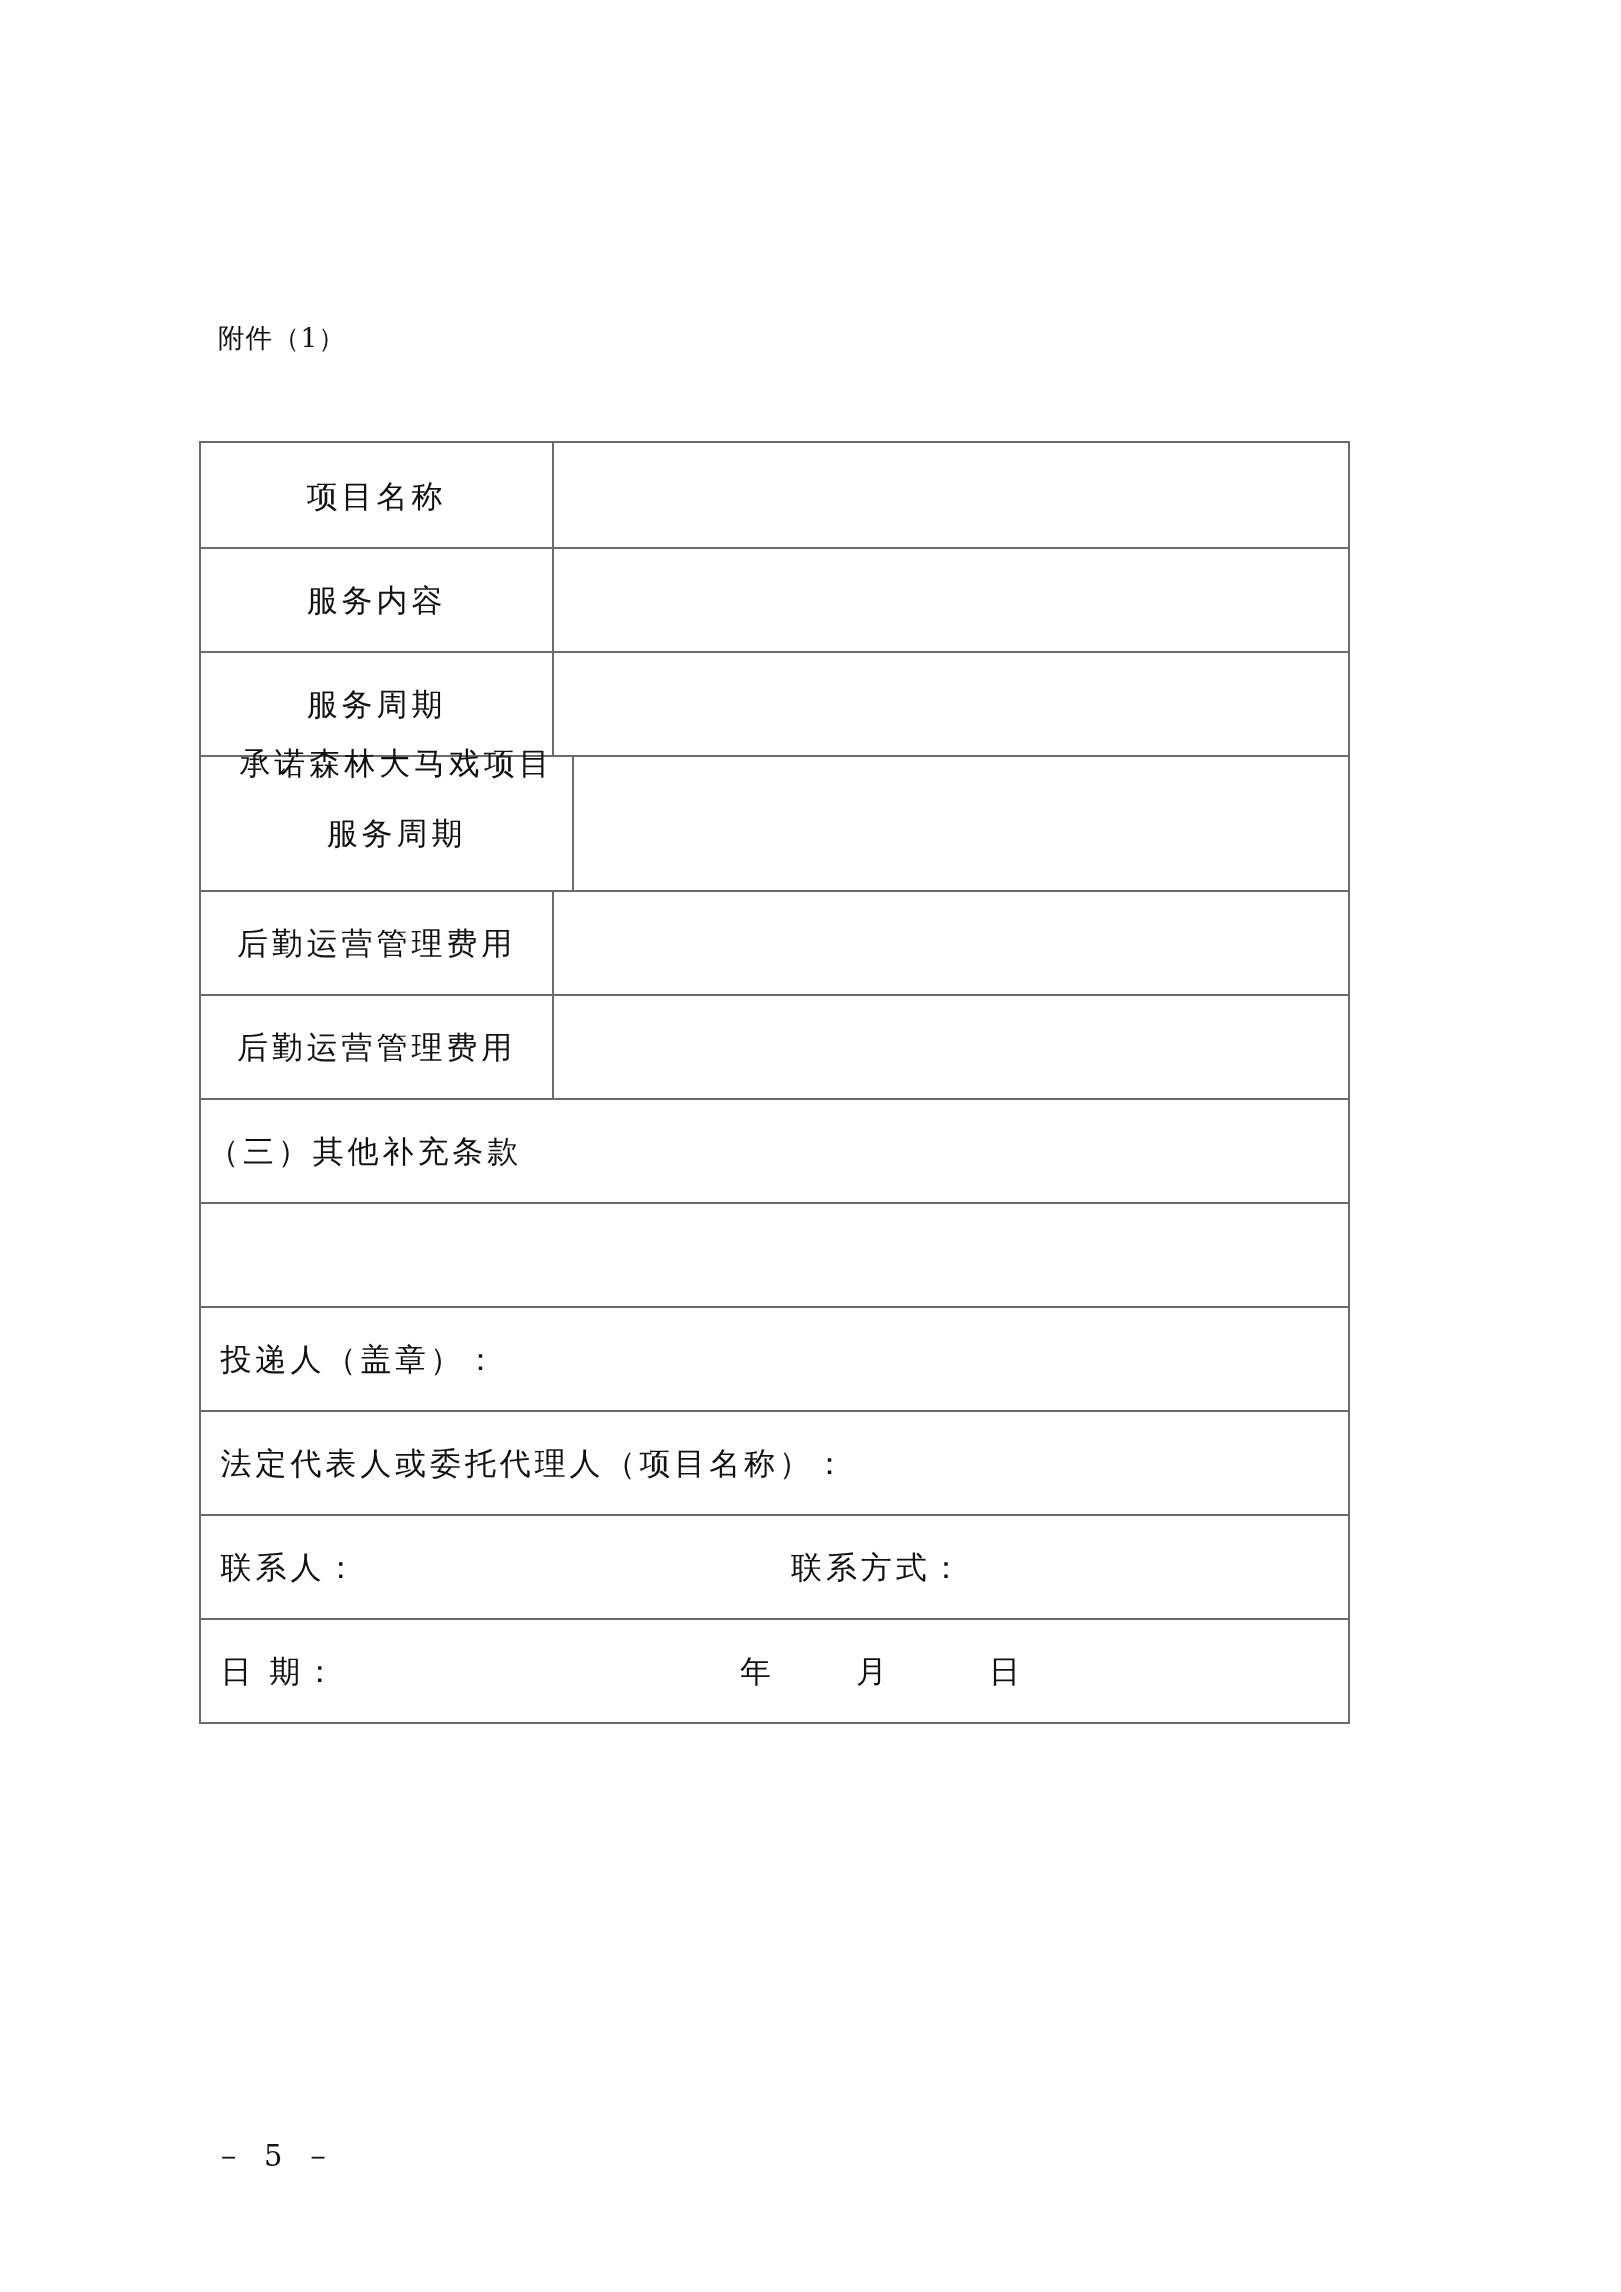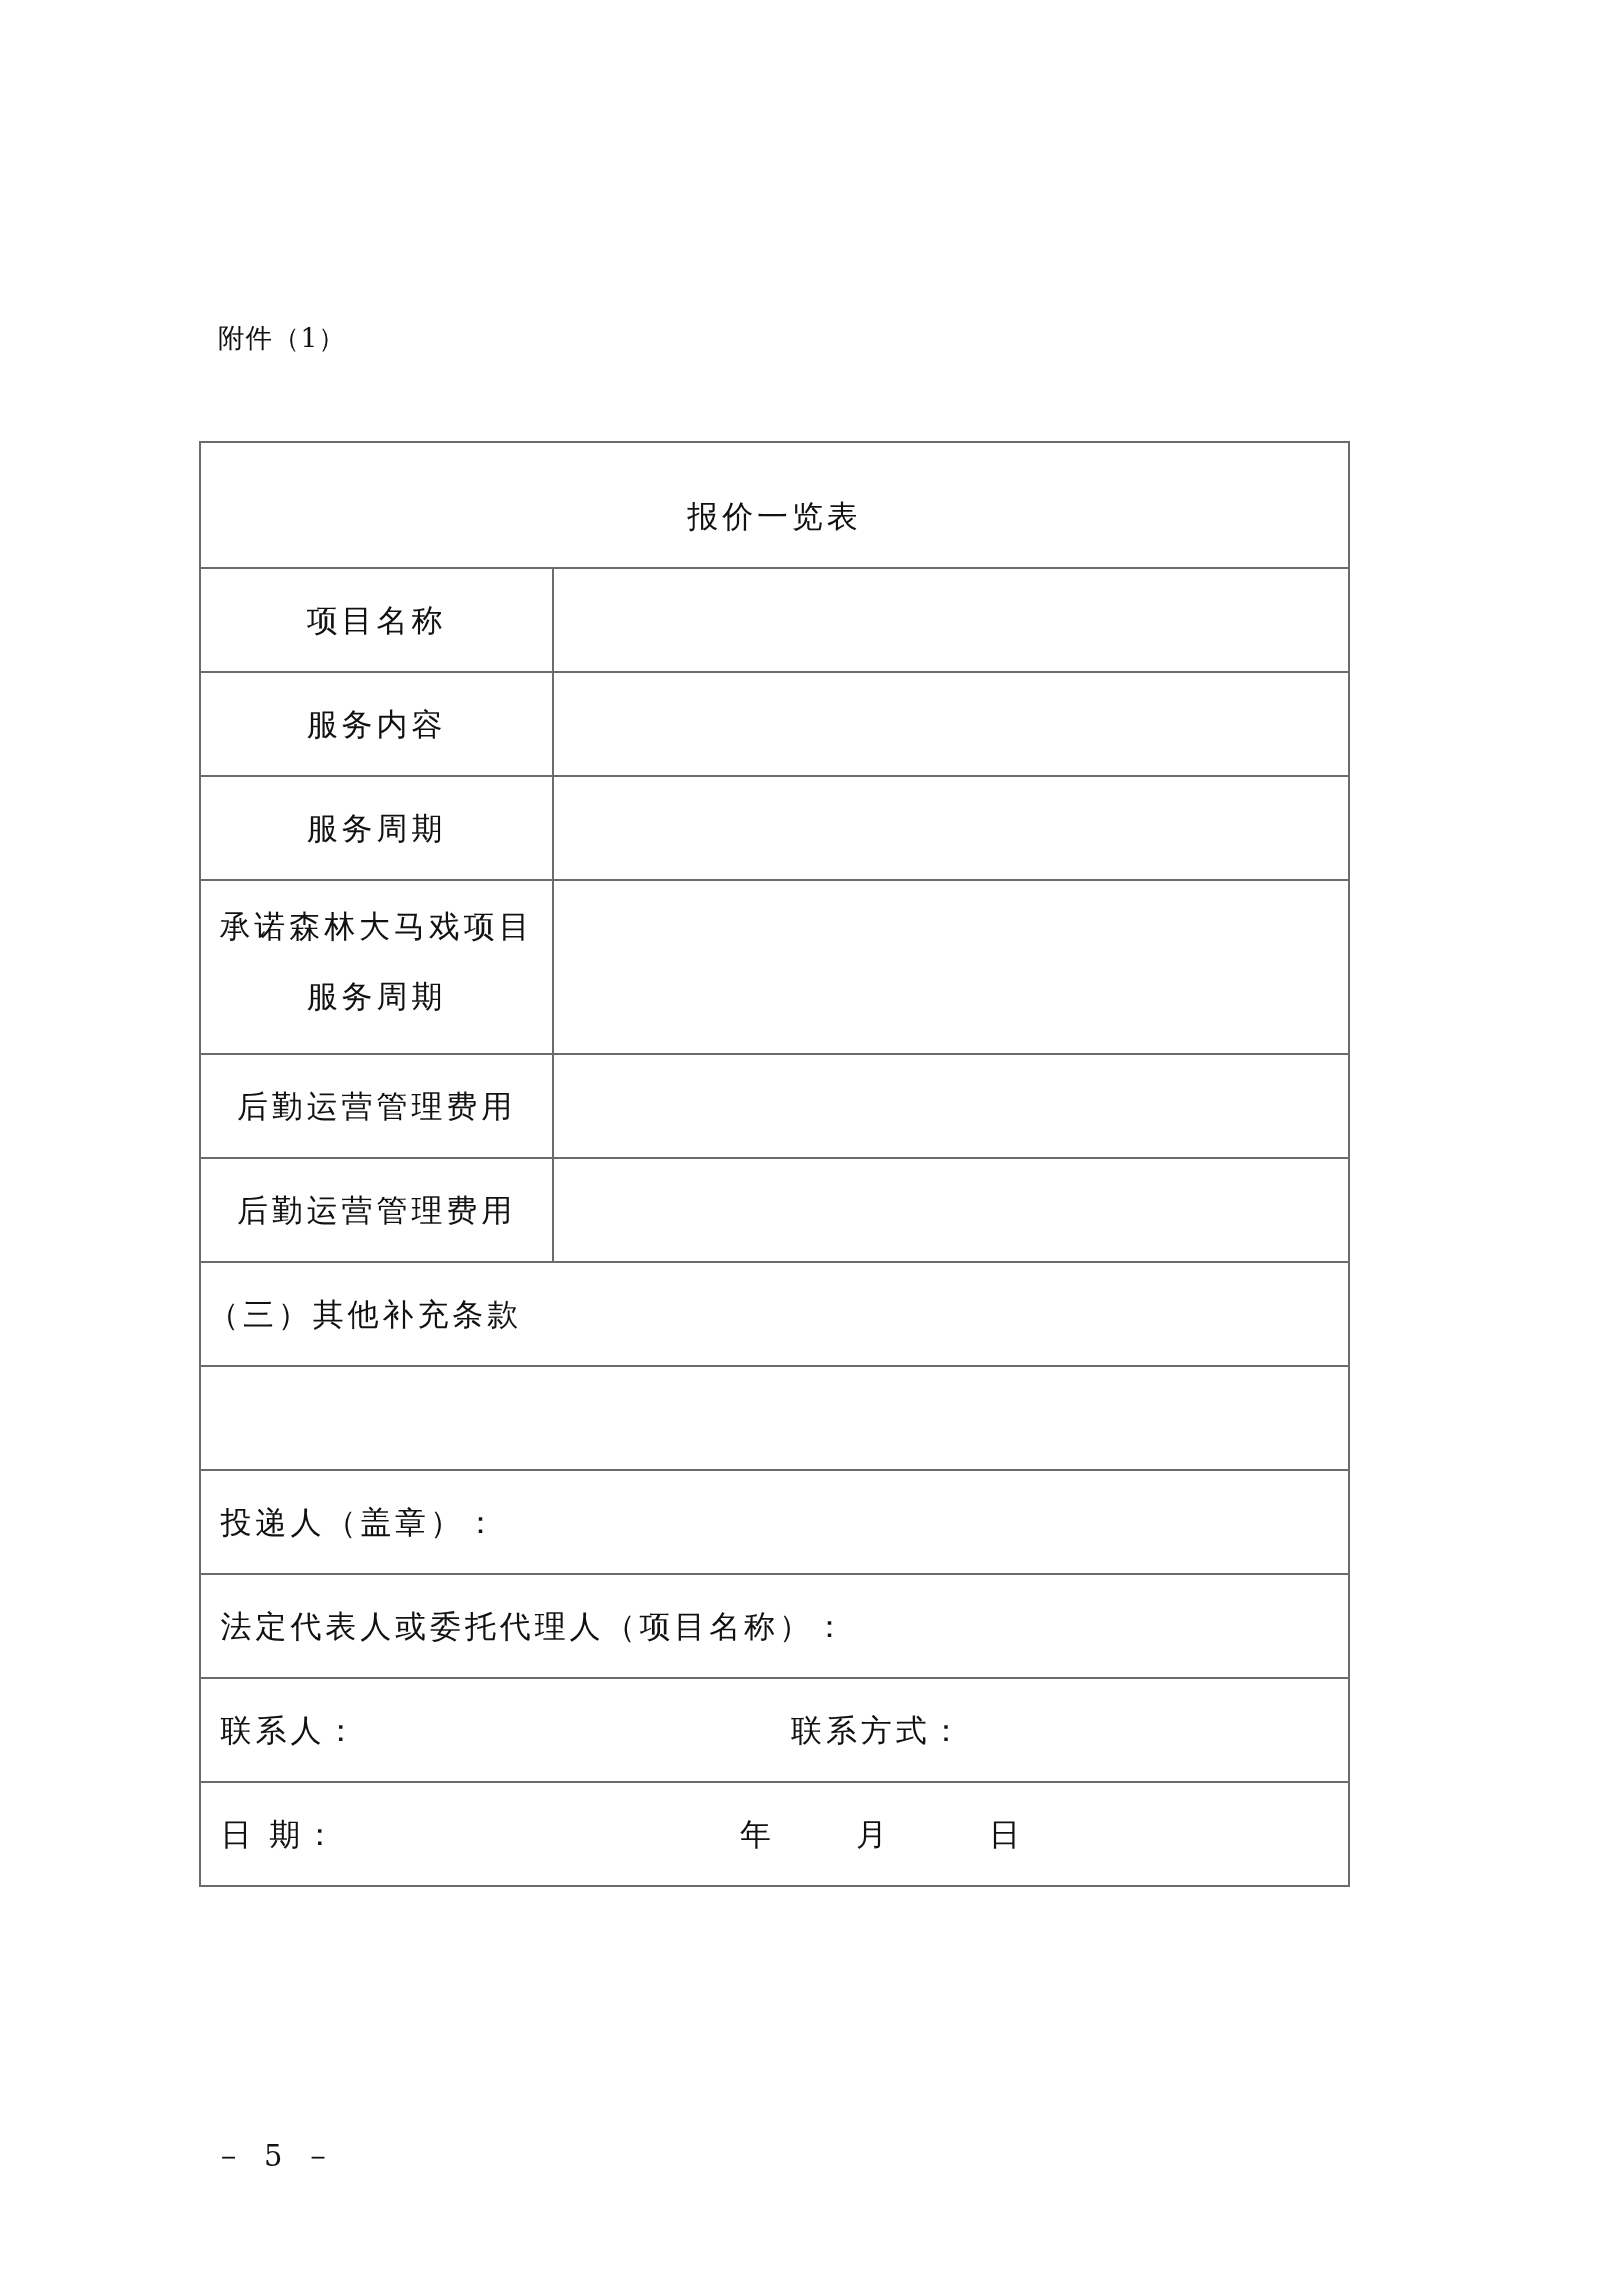--- a/index.html
+++ b/index.html
@@ -27,41 +27,38 @@
   }
   .label {
     width: 353px; border-right: 2.9px solid #6b6b6b;
     justify-content: center; text-align: center;
   }
   .value { flex: 1; }
   .full { flex: 1; padding-left: 19.6px; }
   .title-row { height: 124px; }
   .title-row .cell { flex: 1; justify-content: center; padding-bottom: 29px; }
   .h106 { height: 104px; }
-  .h178 { height: 174px; }
+  .h178 { height: 135px; padding-left: 20px; }
   .multi { flex-direction: column; align-items: center; justify-content: flex-end; padding-bottom: 21.6px; }
   .multi span { display: block; line-height: 70px; }
   .date-year { position: absolute; left: 539px; }
   .date-month { position: absolute; left: 655px; }
   .date-day { position: absolute; left: 788px; }
   .contact-method { position: absolute; left: 590px; }
   .pageno {
     position: absolute; left: 214px; top: 2137px;
     font-size: 29px; letter-spacing: 5.9px;
   }
 </style>
 </head>
 <body>
 
 <div class="attachment">附件（1）</div>
 
 <div class="tbl">
-  <div class="row title-row">
-    <div class="cell">报价一览表</div>
-  </div>
 
   <div class="row h106">
     <div class="cell label">项目名称</div>
     <div class="cell value"></div>
   </div>
   <div class="row h106">
     <div class="cell label">服务内容</div>
     <div class="cell value"></div>
   </div>
   <div class="row h106">

